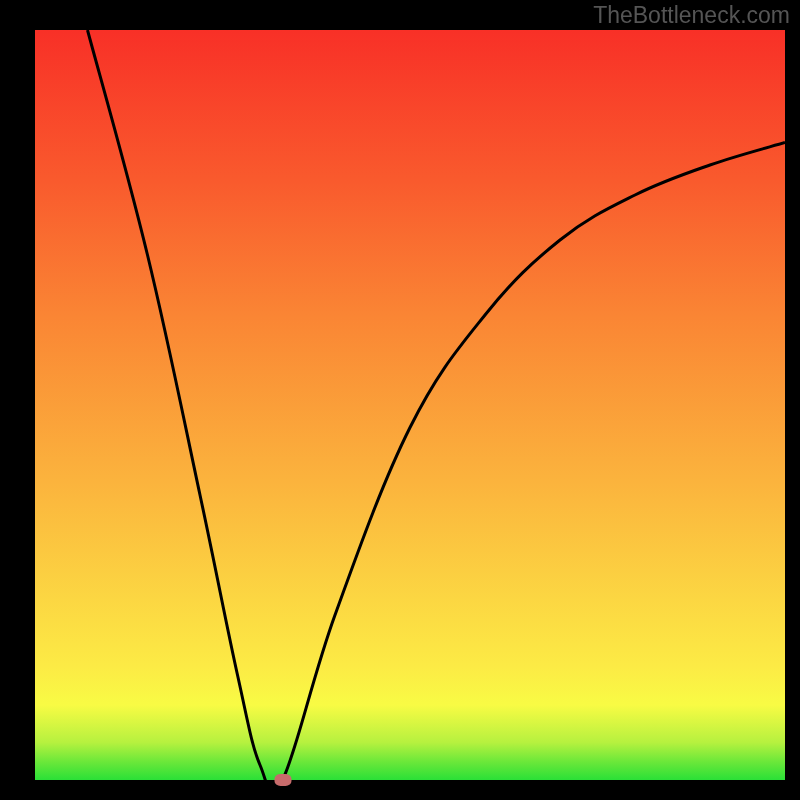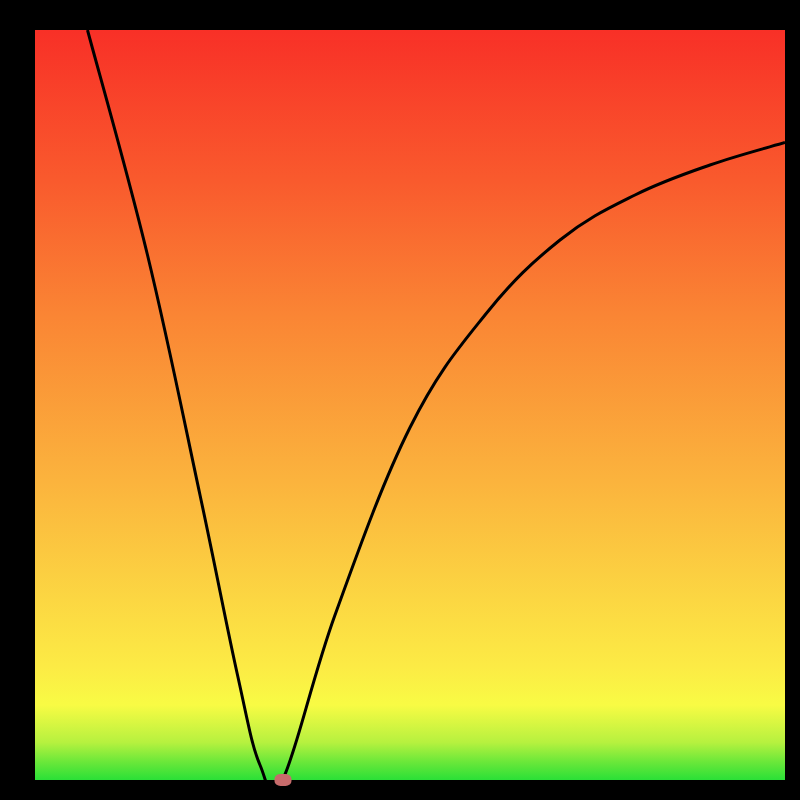--- a/index.html
+++ b/index.html
@@ -61,19 +61,20 @@
     border-radius: 6px / 5px;
     background: #c76b6b;
     transform: translate(-50%, -50%);
     z-index: 2;
   }
 </style>
 </head>
 <body>
 
 <div class="frame">
+  <div class="watermark">TheBottleneck.com</div>
   <div class="plot-area">
     <svg class="curve" viewBox="0 0 750 750" preserveAspectRatio="none">
       <path fill="none" stroke="#000000" stroke-width="3" d="M 52.50 0.00 C 63.50 41.25, 91.88 139.75, 112.50 225.00 C 133.13 310.25, 148.50 388.00, 165.00 465.00 C 181.50 542.00, 191.50 595.50, 202.50 645.00 C 213.50 694.50, 216.75 715.75, 225.00 735.00 C 233.25 754.25, 233.75 777.50, 247.50 750.00 C 261.25 722.50, 276.63 649.63, 300.00 585.00 C 323.38 520.38, 347.50 452.50, 375.00 397.50 C 402.50 342.50, 422.50 319.38, 450.00 285.00 C 477.50 250.63, 497.50 232.00, 525.00 210.00 C 552.50 188.00, 572.50 178.75, 600.00 165.00 C 627.50 151.25, 647.50 144.63, 675.00 135.00 C 702.50 125.38, 736.25 116.63, 750.00 112.50"></path>
     </svg>
     <div class="marker" style="left: 247.5px; top: 750px; background: rgb(199, 107, 107);"></div>
   </div>
 </div>
 
 </body></html>

